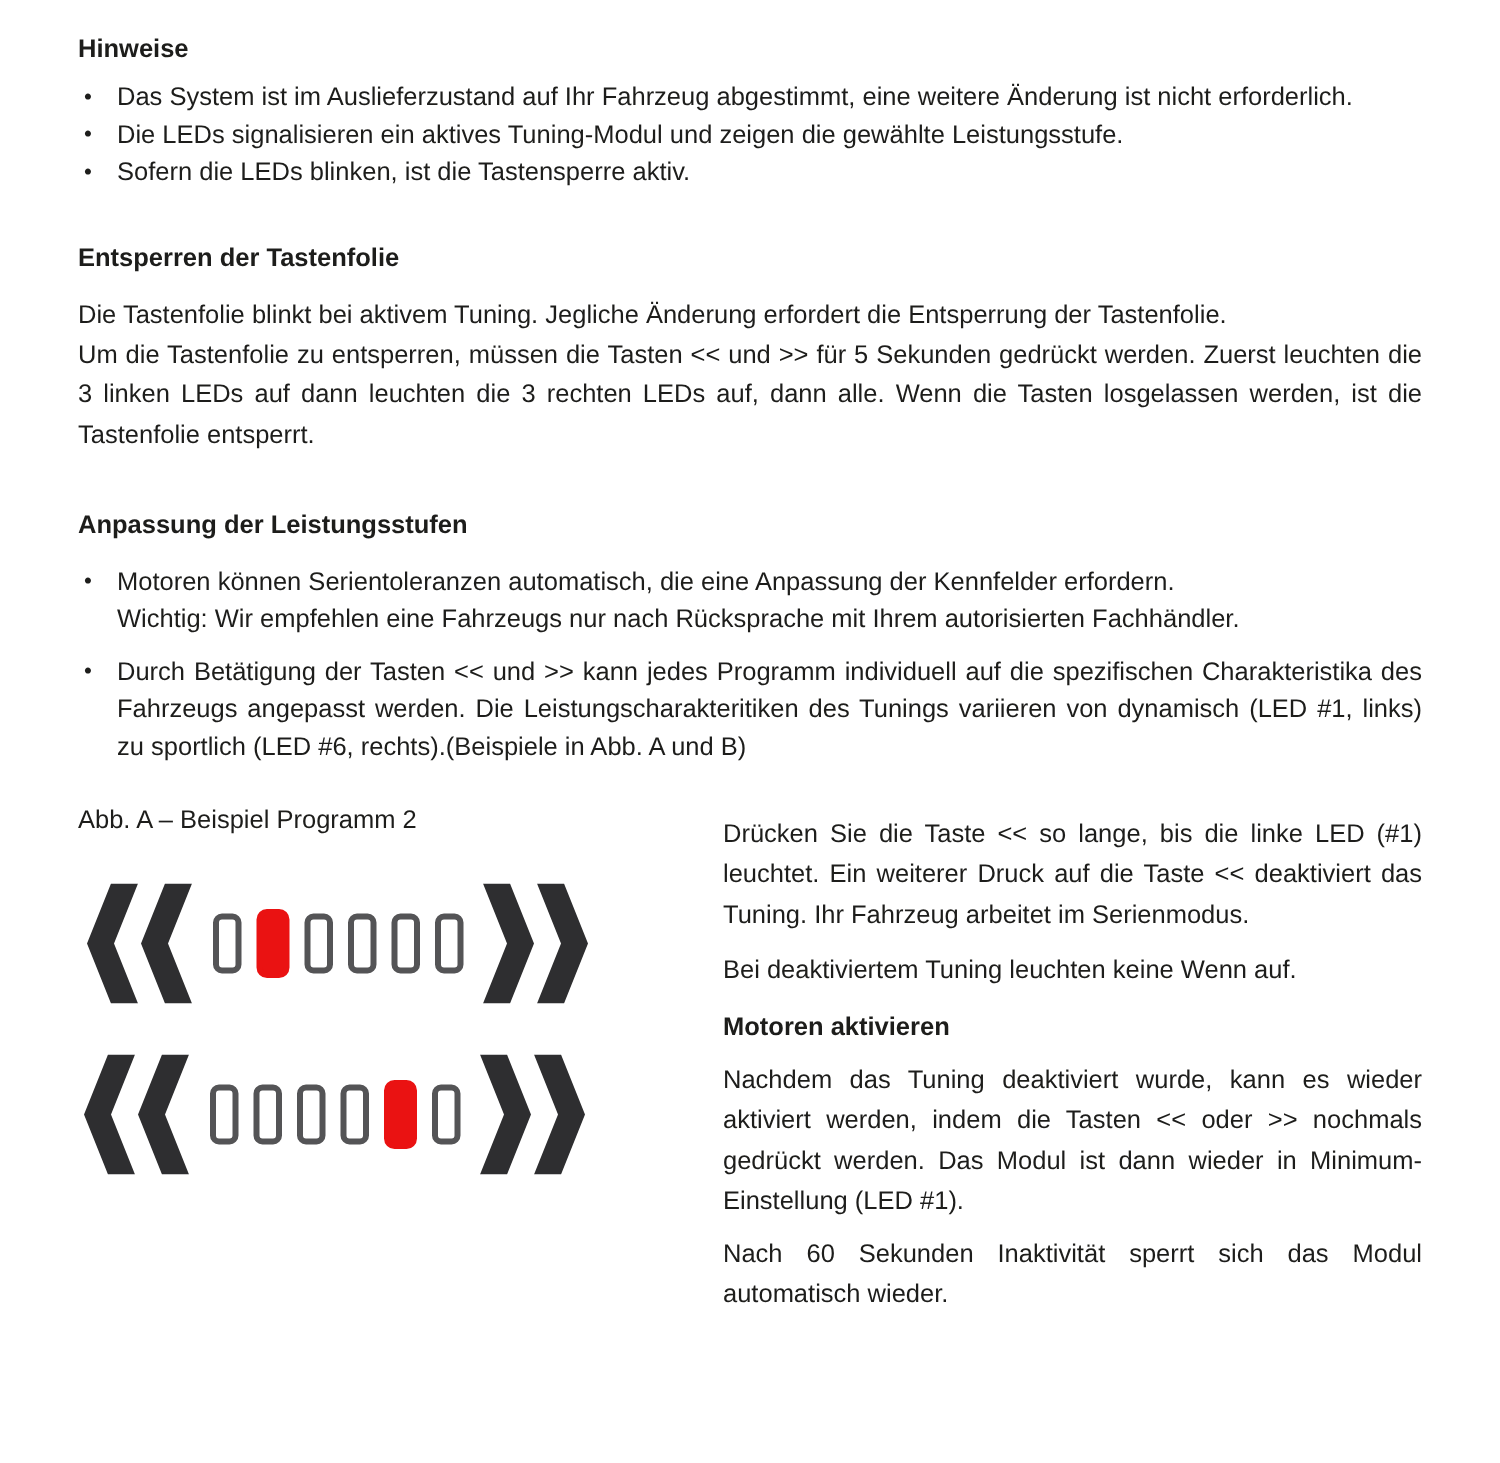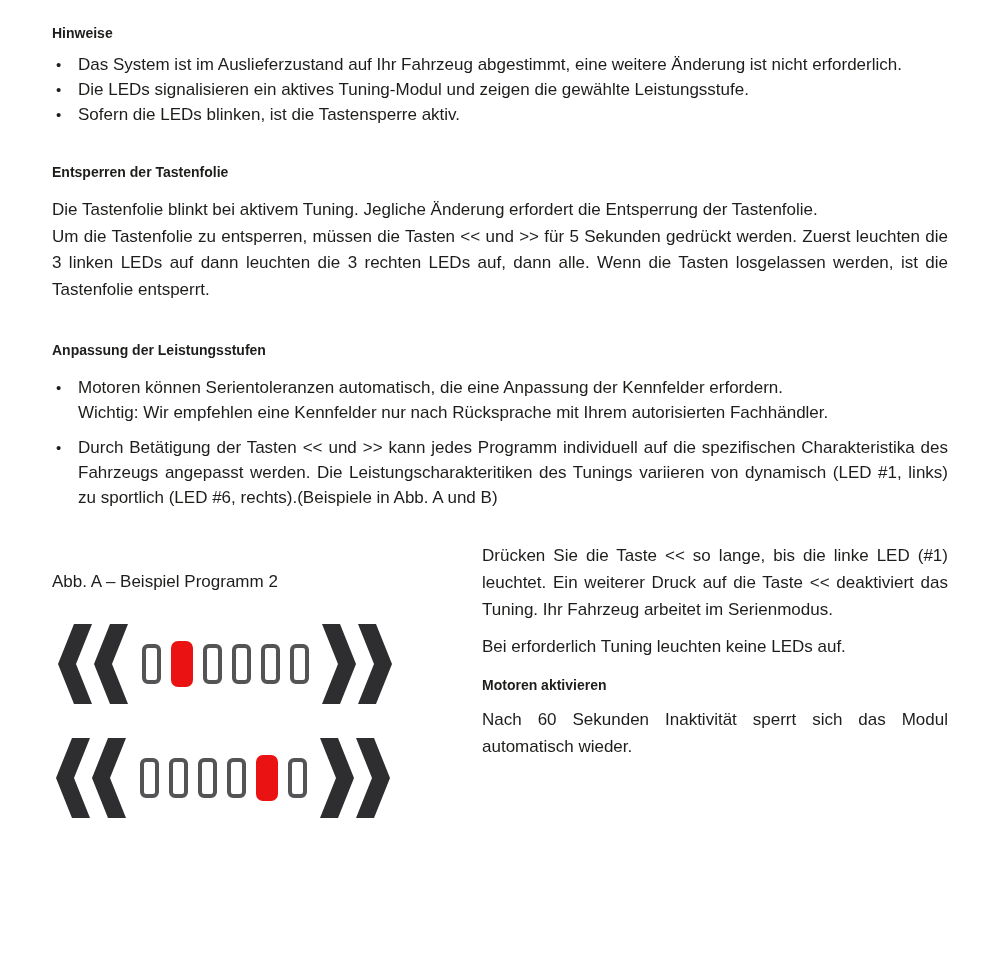--- a/index.html
+++ b/index.html
@@ -2,32 +2,32 @@
 <html><head>
 <meta charset="utf-8">
 <style>
   html,body{margin:0;padding:0;background:#ffffff;}
   body{
     width:1000px;height:975px;overflow:hidden;
     font-family:"Liberation Sans", sans-serif;
     color:#1d1d1b;font-size:17px;line-height:25px;
   }
   .page{padding:20px 52px 0 52px;box-sizing:border-box;width:1000px;}
-  .sec-title{font-weight:700;font-size:14px;line-height:26px;margin:0;}
+  .sec-title{font-weight:700;font-size:17px;line-height:26px;margin:0;}
   .bullet-row{display:flex;}
   .bullet-marker{flex:none;width:26px;padding-left:4px;box-sizing:border-box;font-size:15px;}
   .bullet-text{flex:1;text-align:justify;}
   .para{text-align:justify;margin:0;}
   .mt12{margin-top:12px}.mt10{margin-top:10px}.mt8{margin-top:8px}
   .mt32{margin-top:32px}.mt34{margin-top:34px}
   b{font-weight:400;}
 
   
   .twocol{display:flex;margin-top:24px;}
-  .leftcol{flex:none;width:430px;margin-top:35px;}
+  .leftcol{flex:none;width:430px;}
   .rightcol{flex:1;line-height:27px;}
   .fig-label{line-height:25px;}
   .figure{display:flex;align-items:center;justify-content:space-between;
           width:334px;height:80px;margin-left:6px;}
   .figure.figb{margin-left:4px;}
   .chev-band{fill:#2e2e30;}
   .led-row{display:flex;align-items:center;}
   .led{width:19px;height:40px;box-sizing:border-box;margin:0 5px;
        border:4px solid #545456;border-radius:6px;background:#ffffff;}
   .led.led-on{background:#ea1212;border-color:#ea1212;width:22px;height:46px;border-radius:7px;}
@@ -60,21 +60,21 @@
   </div>
 
   <p class="sec-title mt32">Entsperren der Tastenfolie</p>
   <p class="para mt12" style="line-height:26.5px"><span>Die Tastenfolie blinkt bei aktivem Tuning. Jegliche Änderung erfordert die Entsperrung der Tastenfolie.</span><br>
     <span>Um die Tastenfolie zu entsperren, müssen die </span><b>Tasten &lt;&lt; und &gt;&gt;</b><span> für 5 Sekunden gedrückt werden. Zuerst leuchten die 3 linken LEDs auf dann leuchten die 3 rechten LEDs auf, dann alle. Wenn die Tasten losgelassen werden, ist die Tastenfolie entsperrt.</span>
   </p>
 
   <p class="sec-title mt34">Anpassung der Leistungsstufen</p>
   <div class="bullet-row mt12">
     <span class="bullet-marker">•</span>
-    <span class="bullet-text"><span>Motoren können Serientoleranzen automatisch, die eine Anpassung der Kennfelder erfordern.</span><br><b>Wichtig:</b><span> Wir empfehlen eine Kennfelder nur nach Rücksprache mit Ihrem autorisierten Fachhändler.</span></span>
+    <span class="bullet-text"><span>Motoren können Serientoleranzen automatisch, die eine Anpassung der Kennfelder erfordern.</span><br><b>Wichtig:</b><span> Wir empfehlen eine Fahrzeugs nur nach Rücksprache mit Ihrem autorisierten Fachhändler.</span></span>
   </div>
   <div class="bullet-row mt10">
     <span class="bullet-marker">•</span>
     <span class="bullet-text"><span>Durch Betätigung der </span><b>Tasten &lt;&lt; und &gt;&gt;</b><span> kann jedes Programm individuell auf die spezifischen Charakteristika des Fahrzeugs angepasst werden. Die Leistungscharakteritiken des Tunings variieren von dynamisch (LED #1, links) zu sportlich (LED #6, rechts).(Beispiele in Abb. A und B)</span></span>
   </div>
 
   <div class="twocol">
 
     <div class="leftcol">
       <div class="fig-label fig-a-label">Abb. A – Beispiel Programm 2</div>
@@ -114,20 +114,21 @@
         </span>
         <svg width="72" height="80" viewBox="0 0 72 80">
           <polygon class="chev-band" points="2,0 20,0 36,40 20,80 2,80 18,40"></polygon>
           <polygon class="chev-band" points="38,0 56,0 72,40 56,80 38,80 54,40"></polygon>
         </svg>
       </div>
     </div>
 
     <div class="rightcol">
       <p class="para mt8"><span>Drücken Sie die </span><b>Taste &lt;&lt;</b><span> so lange, bis die linke LED (#1) leuchtet. Ein weiterer Druck auf die </span><b>Taste &lt;&lt;</b><span> deaktiviert das Tuning. Ihr Fahrzeug arbeitet im Serienmodus.</span></p>
-      <p class="para mt10">Bei erforderlich Tuning leuchten keine LEDs auf.</p>
+      <p class="para mt10">Bei deaktiviertem Tuning leuchten keine Wenn auf.</p>
 
       <p class="sec-title rc-title2">Motoren aktivieren</p>
+      <p class="para mt8"><span>Nachdem das Tuning deaktiviert wurde, kann es wieder aktiviert werden, indem die </span><b>Tasten &lt;&lt; oder &gt;&gt;</b><span> nochmals gedrückt werden. Das Modul ist dann wieder in Minimum-Einstellung (LED #1).</span></p>
       <p class="para mt8">Nach 60 Sekunden Inaktivität sperrt sich das Modul automatisch wieder.</p>
     </div>
 
   </div>
 </div>
 
 </body></html>

